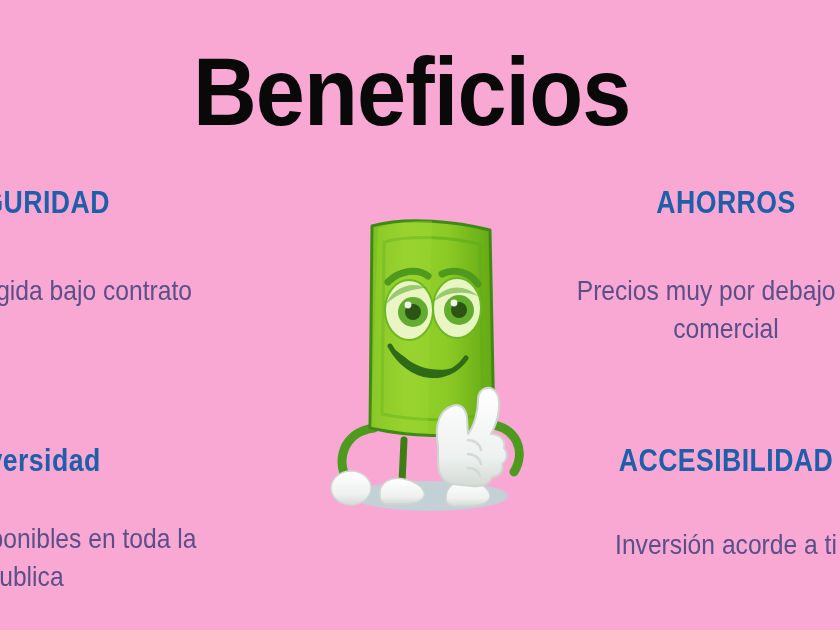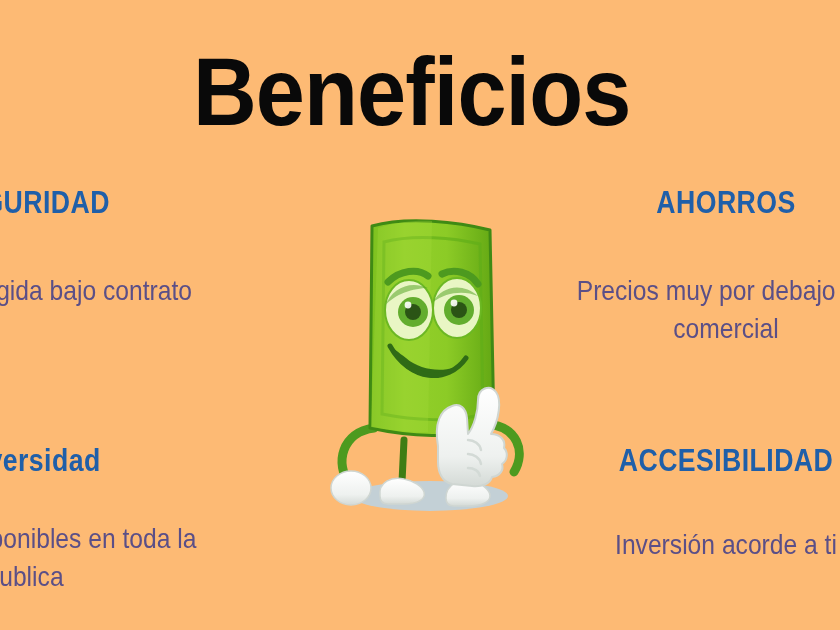--- a/index.html
+++ b/index.html
@@ -5,21 +5,21 @@
   html, body {
     margin: 0;
     padding: 0;
     background: #ffffff;
   }
   #slide {
     position: relative;
     width: 840px;
     height: 630px;
     overflow: hidden;
-    background: #fdba74;
+    background: #f9a8d4;
     font-family: "Liberation Sans", sans-serif;
   }
 
   
   #title {
     position: absolute;
     left: 0;
     top: 44px;
     width: 840px;
     text-align: center;

